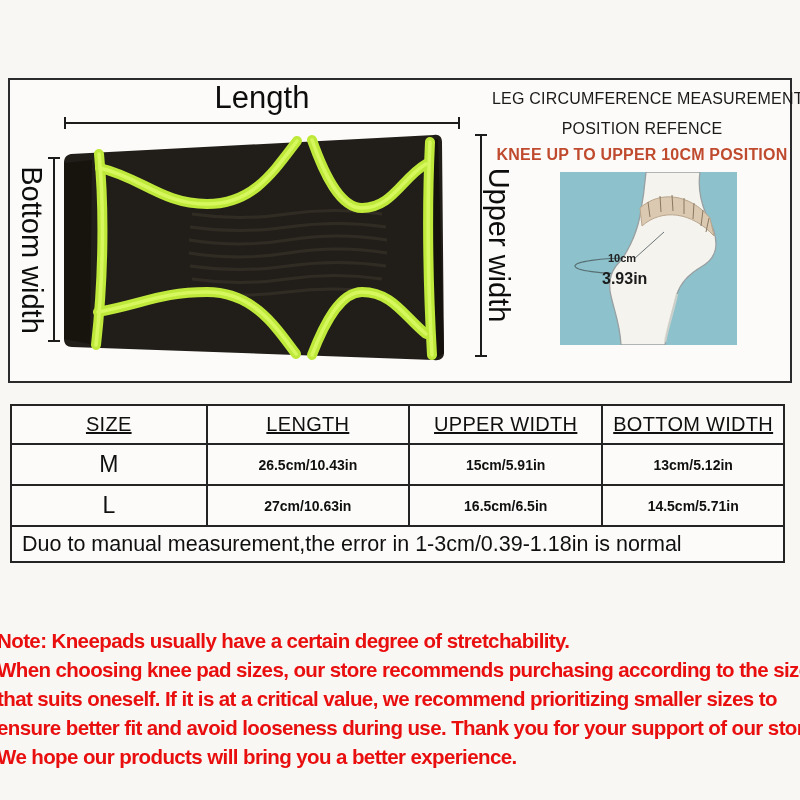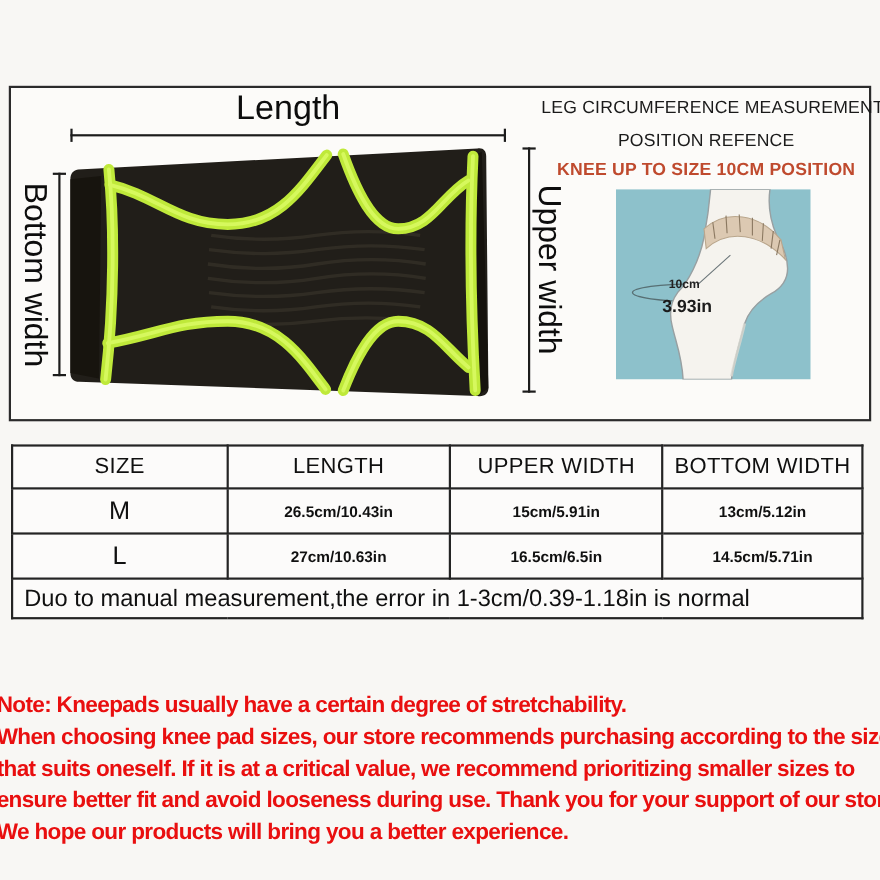--- a/index.html
+++ b/index.html
@@ -53,21 +53,21 @@
   
   .size-table{
     position:absolute;left:10px;top:404px;width:775px;
     border-collapse:collapse;table-layout:fixed;background:#fcfbfa;
   }
   .size-table col.c1{width:25.3%;} .size-table col.c2{width:26.2%;}
   .size-table col.c3{width:25.0%;} .size-table col.c4{width:23.5%;}
   .size-table th,.size-table td{
     border:2px solid #242424;text-align:center;padding:0;color:#101010;
   }
-  .size-table th{height:37px;font-size:20px;font-weight:400;letter-spacing:.3px;}
+  .size-table th{height:37px;font-size:20px;font-weight:400;letter-spacing:.3px;text-decoration:underline;}
   .size-table td{height:39px;}
   .size-table td.size-cell{font-size:23px;font-weight:400;}
   .size-table td.val-cell{font-size:14px;font-weight:700;}
   .size-table td.foot-cell{
     height:34px;text-align:left;padding-left:10px;font-size:21.5px;font-weight:400;border-radius:11px;
   }
   
   .notes{
     position:absolute;left:-3px;top:626px;width:830px;
     color:#e90f0f;font-weight:700;font-size:20.5px;letter-spacing:-0.6px;
@@ -127,21 +127,21 @@
   <div class="vert-label bottom-width-label">Bottom width</div>
 
   <div class="v-line right">
     <span class="tick-t"></span>
     <span class="tick-b"></span>
   </div>
   <div class="vert-label upper-width-label">Upper width</div>
 
   <div class="leg-title t1">LEG CIRCUMFERENCE MEASUREMENT</div>
   <div class="leg-title t2">POSITION REFENCE</div>
-  <div class="leg-title t3">KNEE UP TO SIZE 10CM POSITION</div>
+  <div class="leg-title t3">KNEE UP TO UPPER 10CM POSITION</div>
 
   <svg class="leg-svg" viewBox="0 0 177 173" xmlns="http://www.w3.org/2000/svg">
     <rect x="0" y="0" width="177" height="173" fill="#8dc1cb"></rect>
     <ellipse cx="72" cy="94" rx="57" ry="8" fill="none" stroke="#4e6064" stroke-width="1.2" opacity="0.85"></ellipse>
     <path d="M 86,0 L 140,0 C 138,14 140,28 146,42 C 152,52 156,62 156,72
              C 156,82 150,90 141,95 C 129,102 121,110 117,122
              C 113,138 107,156 105,173 L 61,173
              C 60,152 54,138 51,124 C 48,112 50,102 56,94
              C 66,84 76,64 80,44 C 83,28 85,12 86,0 Z" fill="#f5f3ee" stroke="#98a0a2" stroke-width="1.3"></path>
     <path d="M 117,122 C 113,140 107,158 105,170" stroke="#d8d8d1" stroke-width="2.5" fill="none" opacity="0.8"></path>

